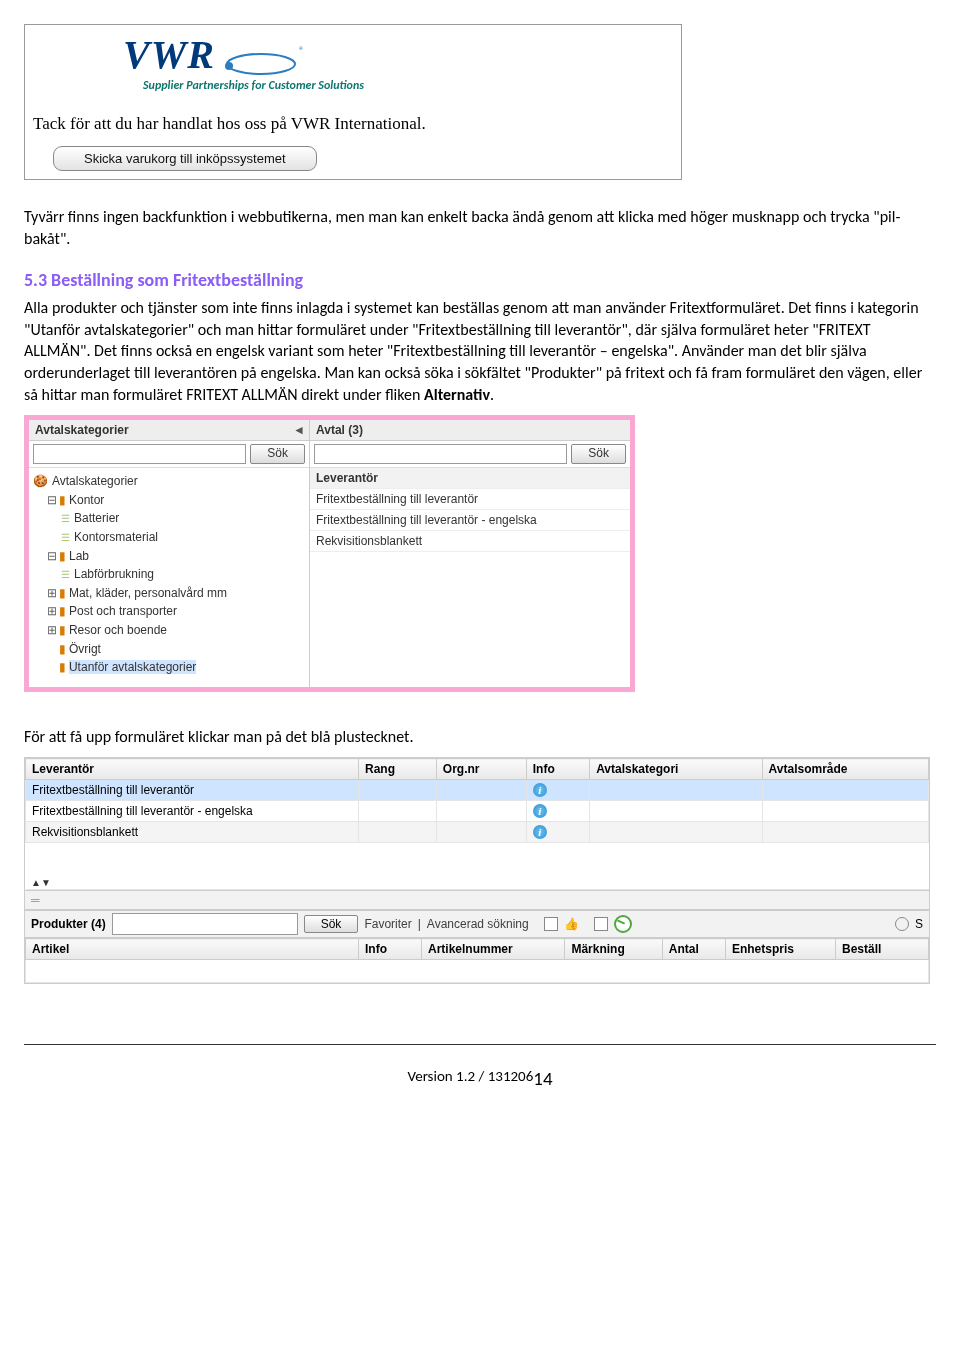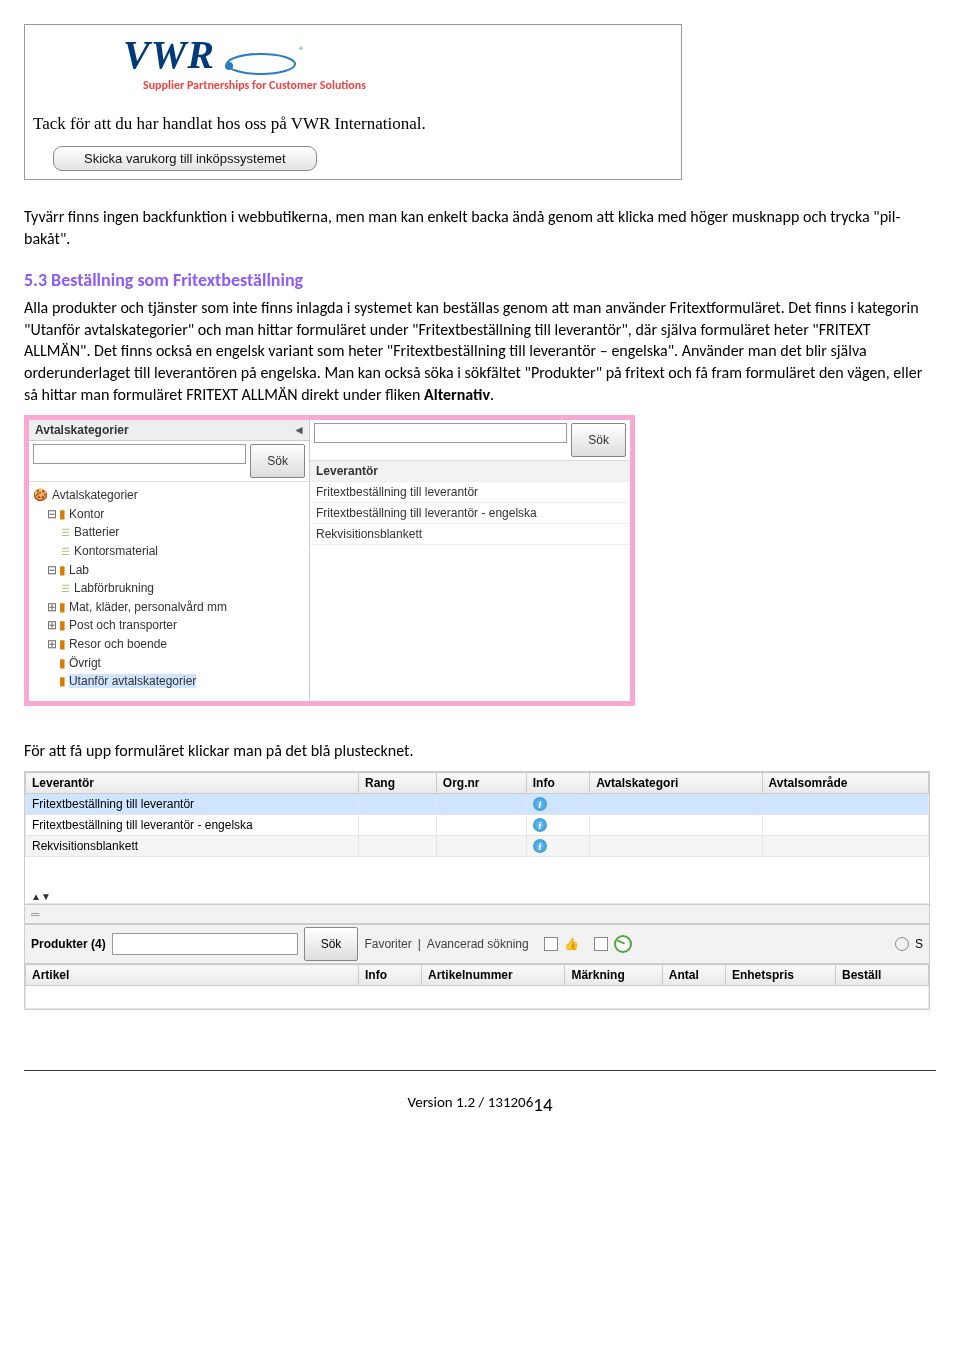--- a/index.html
+++ b/index.html
@@ -37,21 +37,22 @@
   }
   .vwr-orbit {
     margin-left: 6px;
     width: 90px;
     height: 34px;
     position: relative;
   }
   .vwr-orbit svg { width: 100%; height: 100%; }
   .vwr-tagline {
     font-size: 12px;
-    color: #ef4444;
+    color: #0f766e;
+    font-style: italic;
     font-weight: bold;
     padding-left: 110px;
     margin-top: -2px;
   }
   .vwr-msg {
     font-family: "Times New Roman", serif;
     font-size: 17px;
     margin: 22px 0 12px 0;
   }
   .vwr-btn {
@@ -95,21 +96,21 @@
   }
   .pane-search input {
     flex: 1;
     height: 18px;
     border: 1px solid #999;
     font-size: 12px;
     padding: 0 2px;
   }
   .btn-sok {
     display: inline-block;
-    padding: 9px 16px;
+    padding: 1px 16px;
     font-size: 12px;
     border: 1px solid #888;
     border-radius: 2px;
     background: linear-gradient(#fff,#ddd);
   }
   .tree { padding: 4px 4px 10px 4px; line-height: 1.55; }
   .tree .root::before {
     content: "🍪";
     color:#d97b00;
     margin-right:4px;
@@ -232,20 +233,21 @@
         <span class="branch"><span class="ex">⊟</span><span class="folder">▮</span> <span>Lab</span></span>
         <span class="leaf">Labförbrukning</span>
         <span class="branch"><span class="ex">⊞</span><span class="folder">▮</span> <span>Mat, kläder, personalvård mm</span></span>
         <span class="branch"><span class="ex">⊞</span><span class="folder">▮</span> <span>Post och transporter</span></span>
         <span class="branch"><span class="ex">⊞</span><span class="folder">▮</span> <span>Resor och boende</span></span>
         <span class="branch"><span class="ex">&nbsp;</span><span class="folder">▮</span> <span>Övrigt</span></span>
         <span class="branch"><span class="ex">&nbsp;</span><span class="folder">▮</span> <span class="sel">Utanför avtalskategorier</span></span>
       </div>
     </div>
     <div style="width:320px">
+      <div class="pane-hd"><span>Avtal (3)</span></div>
       <div class="pane-search">
         <input type="text" style="">
         <span class="btn-sok">Sök</span>
       </div>
       <div class="list-row list-hd">Leverantör</div>
       <div class="list-row">Fritextbeställning till leverantör</div>
       <div class="list-row">Fritextbeställning till leverantör - engelska</div>
       <div class="list-row">Rekvisitionsblankett</div>
     </div>
   </div>

